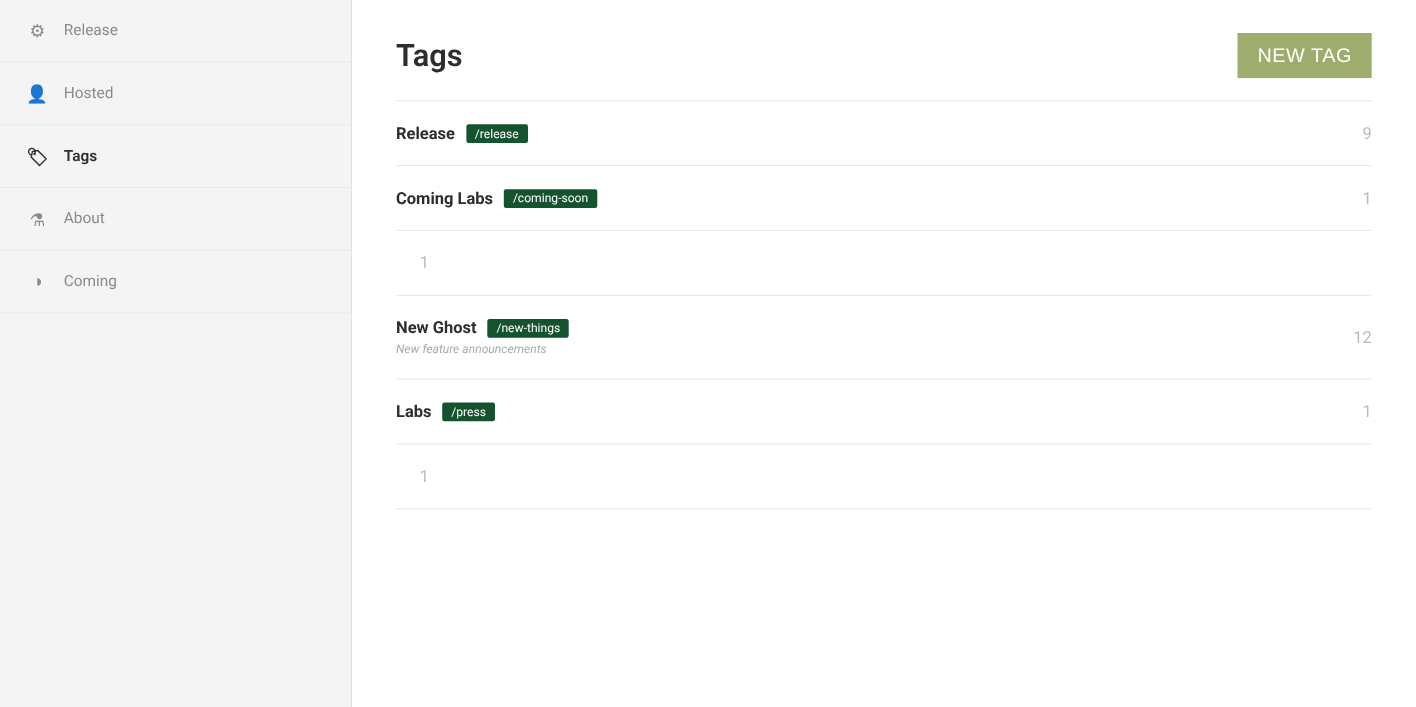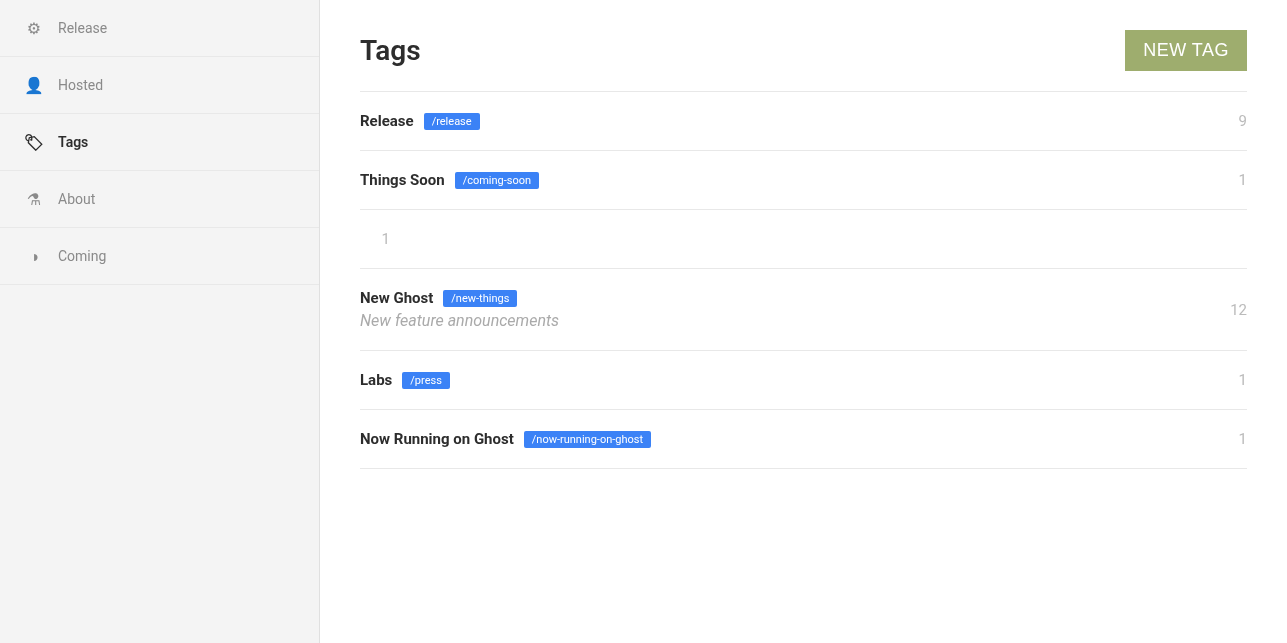--- a/index.html
+++ b/index.html
@@ -111,30 +111,30 @@
       gap: 10px;
     }
 
     .tag-name {
       font-size: 15px;
       font-weight: 700;
       color: #2d2d2d;
     }
 
     .tag-slug {
-      background: #3b82f6;
+      background: #14532d;
       color: #fff;
       font-size: 11px;
       padding: 2px 8px;
       border-radius: 2px;
       font-weight: 400;
     }
 
     .tag-desc {
-      font-size: 16px;
+      font-size: 11px;
       color: #aaa;
       margin-top: 4px;
       font-style: italic;
     }
 
     .tag-count {
       font-size: 15px;
       color: #bbb;
       min-width: 30px;
       text-align: right;
@@ -179,21 +179,21 @@
           <div class="tag-name-line">
             <span class="tag-name">Release</span>
             <span class="tag-slug">/release</span>
           </div>
         </div>
         <span class="tag-count">9</span>
       </div>
       <div class="tag-row">
         <div class="tag-left">
           <div class="tag-name-line">
-            <span class="tag-name">Things Soon</span>
+            <span class="tag-name">Coming Labs</span>
             <span class="tag-slug">/coming-soon</span>
           </div>
         </div>
         <span class="tag-count">1</span>
       </div>
       <div class="tag-row">
         <span class="tag-count">1</span>
       </div>
       <div class="tag-row">
         <div class="tag-left">
@@ -208,22 +208,16 @@
       <div class="tag-row">
         <div class="tag-left">
           <div class="tag-name-line">
             <span class="tag-name">Labs</span>
             <span class="tag-slug">/press</span>
           </div>
         </div>
         <span class="tag-count">1</span>
       </div>
       <div class="tag-row">
-        <div class="tag-left">
-          <div class="tag-name-line">
-            <span class="tag-name">Now Running on Ghost</span>
-            <span class="tag-slug">/now-running-on-ghost</span>
-          </div>
-        </div>
         <span class="tag-count">1</span>
       </div>
     </div>
 </main>
 
 </body></html>

